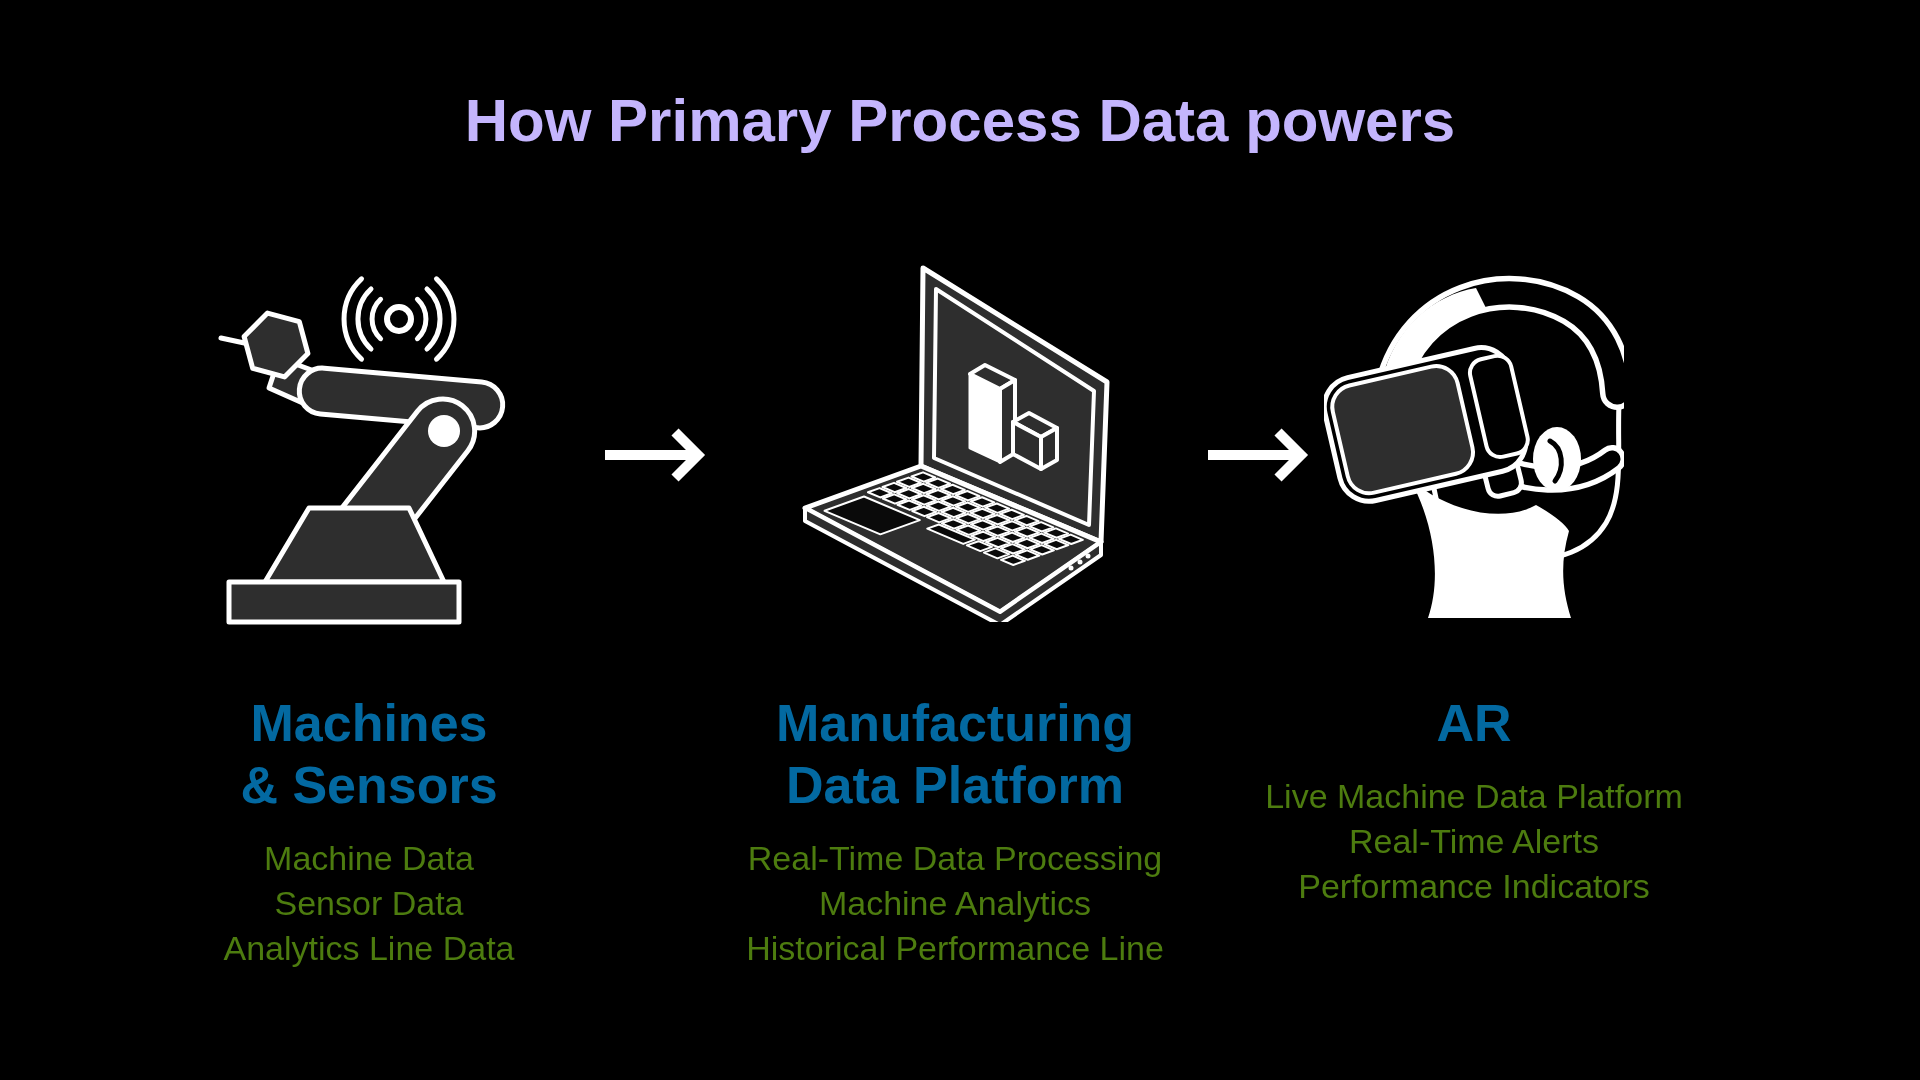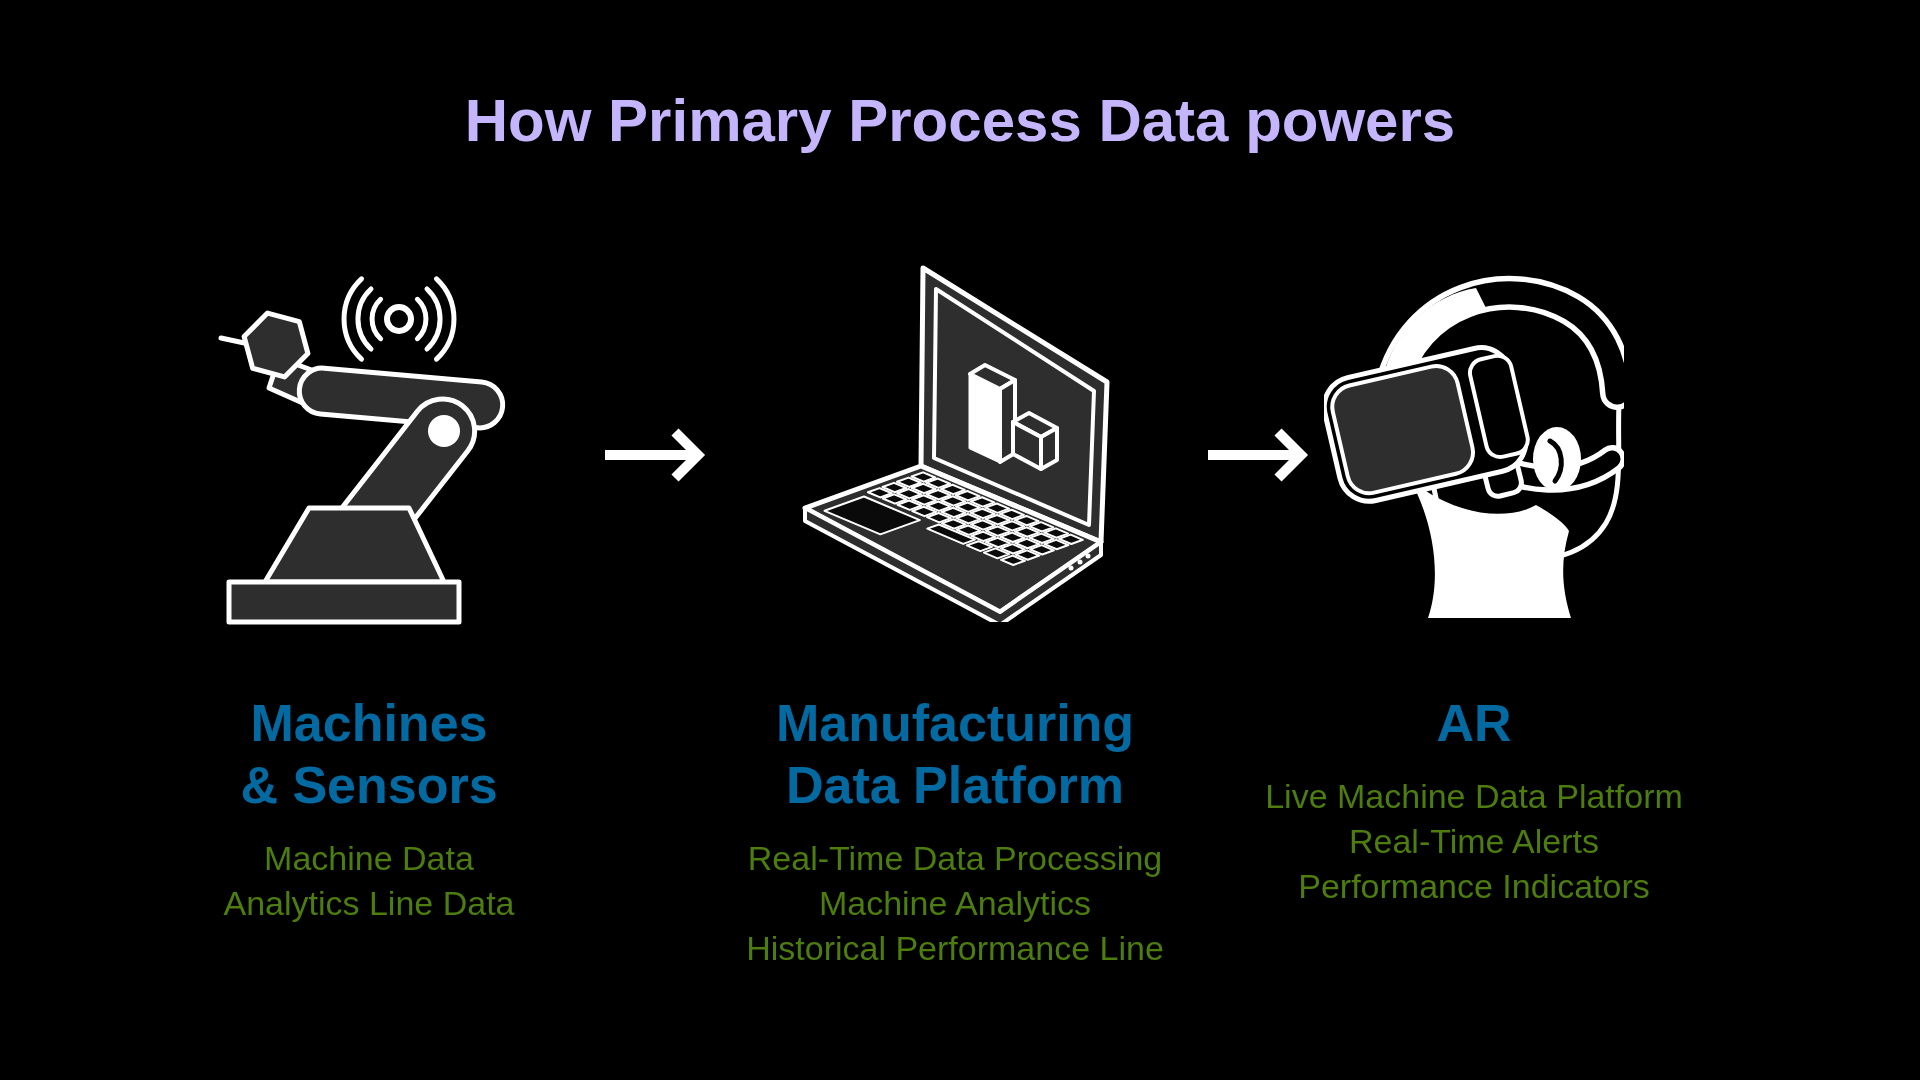--- a/index.html
+++ b/index.html
@@ -97,20 +97,21 @@
           <rect x="12" y="322" width="230" height="40"></rect>
         </g>
       </svg>
     </div>
     <div class="heading">
       <div>Machines</div>
       <div>&amp; Sensors</div>
     </div>
     <div class="items">
       <div class="item">Machine Data</div>
+      <div class="item">Sensor Data</div>
       <div class="item">Analytics Line Data</div>
     </div>
   </div>
 
   <div class="col col-platform">
     <div class="icon-wrap">
       <svg width="320" height="360" viewBox="0 0 320 360">
         <g stroke="#ffffff" stroke-linejoin="round">
 
           <polygon points="128,6 312,120 306,280 126,204" fill="#2e2e2e" stroke-width="5"></polygon>

